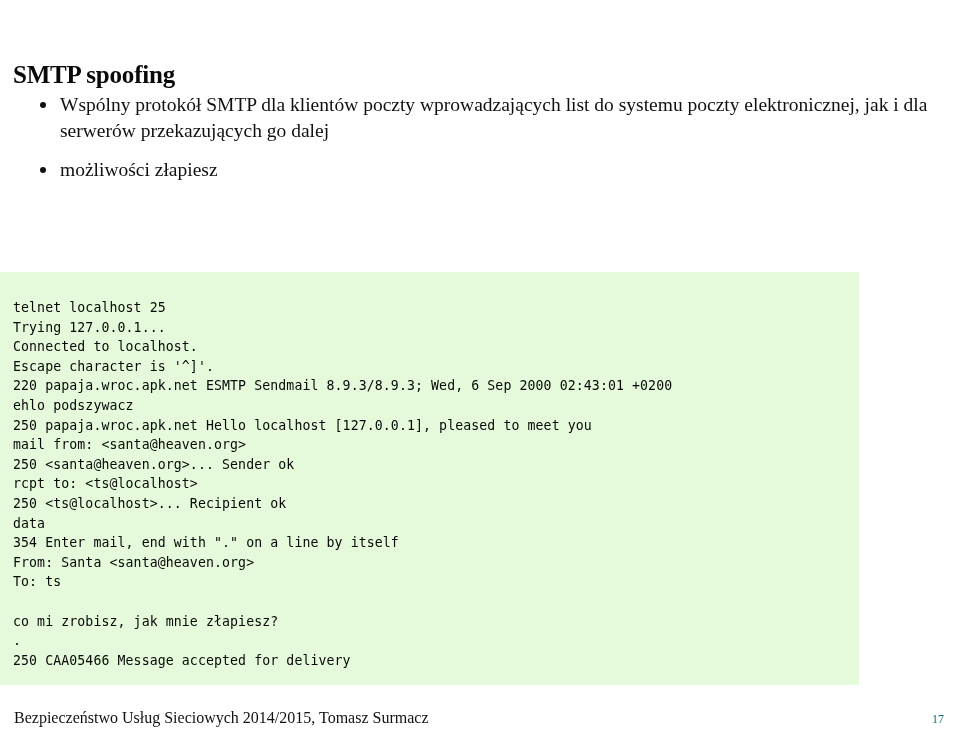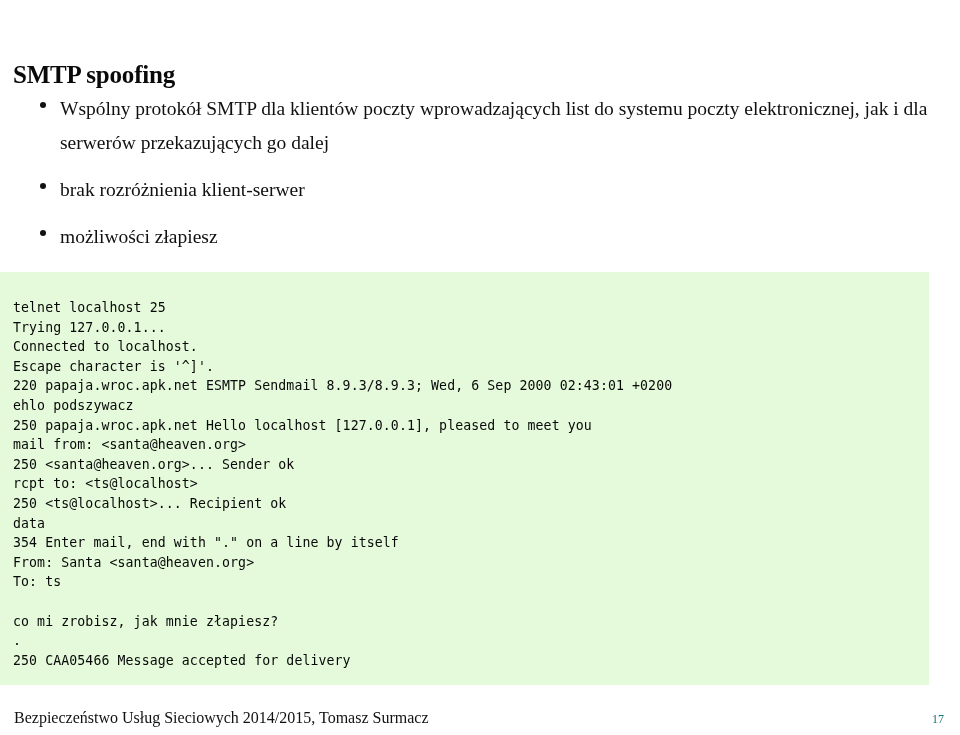--- a/index.html
+++ b/index.html
@@ -70,21 +70,21 @@
     left: 0;
     top: 92px;
     width: 960px;
   }
   .bullet {
     position: relative;
     padding-left: 60px;
     padding-right: 12px;
     margin-bottom: 13px;
     font-size: 19.5px;
-    line-height: 34px;
+    line-height: 26px;
     color: #101010;
   }
   .bullet .dot {
     position: absolute;
     left: 40px;
     top: 10px;
     width: 6px;
     height: 6px;
     border-radius: 50%;
     background: #111111;
@@ -95,21 +95,21 @@
   }
   .bullet.wrap .btext {
     max-width: 900px;
   }
 
   
   .verbatim {
     position: absolute;
     left: 0px;
     top: 272px;
-    width: 929px;
+    width: 859px;
     height: 413px;
     background: #e4fadb;
     box-sizing: border-box;
     padding: 26px 0 0 13px;
   }
   .verbatim pre {
     margin: 0;
     font-family: "DejaVu Sans Mono", "Liberation Mono", monospace;
     font-size: 13.2px;
     line-height: 19.6px;
@@ -150,24 +150,20 @@
 
   <h1 class="slide-title">SMTP spoofing</h1>
 
   <div class="bullets">
 
     <div class="bullet wrap">
       <span class="dot"></span>
       <span class="btext">Wspólny protokół SMTP dla klientów poczty wprowadzających list do systemu poczty elektronicznej, jak i dla serwerów przekazujących go dalej</span>
     </div>
 
-    <div class="bullet">
-      <span class="dot"></span>
-      <span class="btext">brak rozróżnienia klient-serwer</span>
-    </div>
 
     <div class="bullet">
       <span class="dot"></span>
       <span class="btext">możliwości złapiesz</span>
     </div>
 
 
   </div>
 
   <div class="verbatim">

